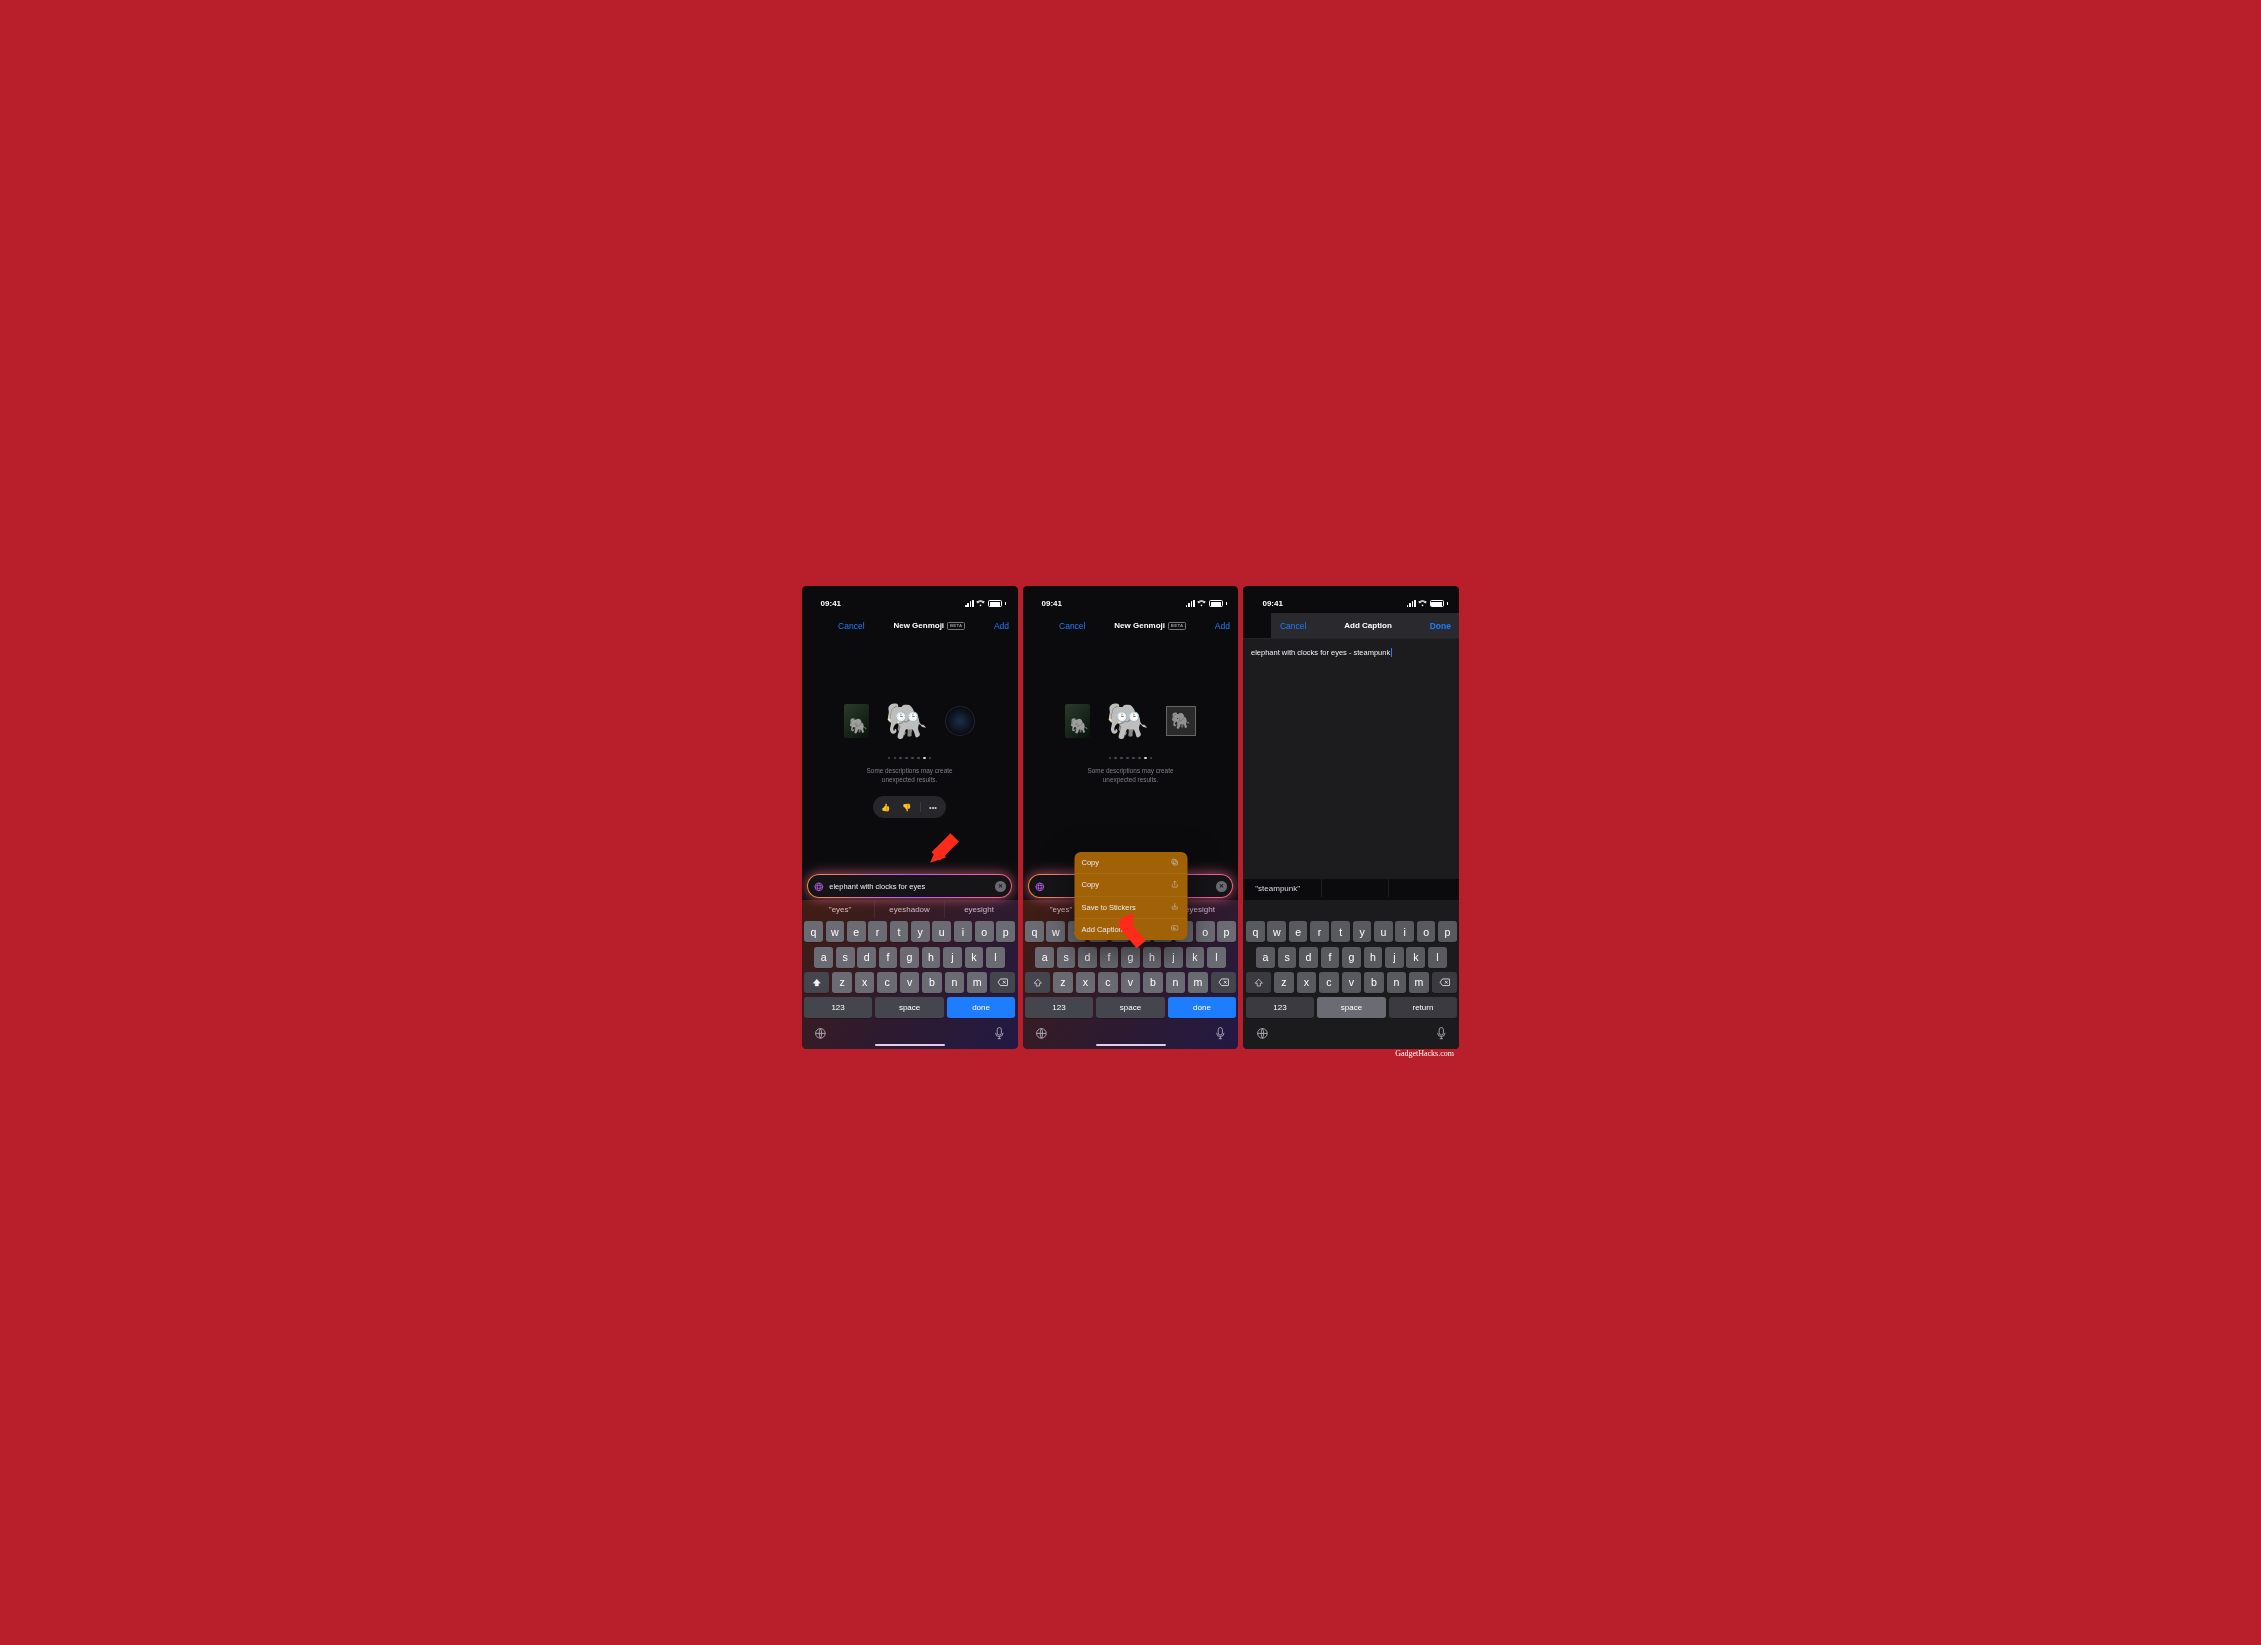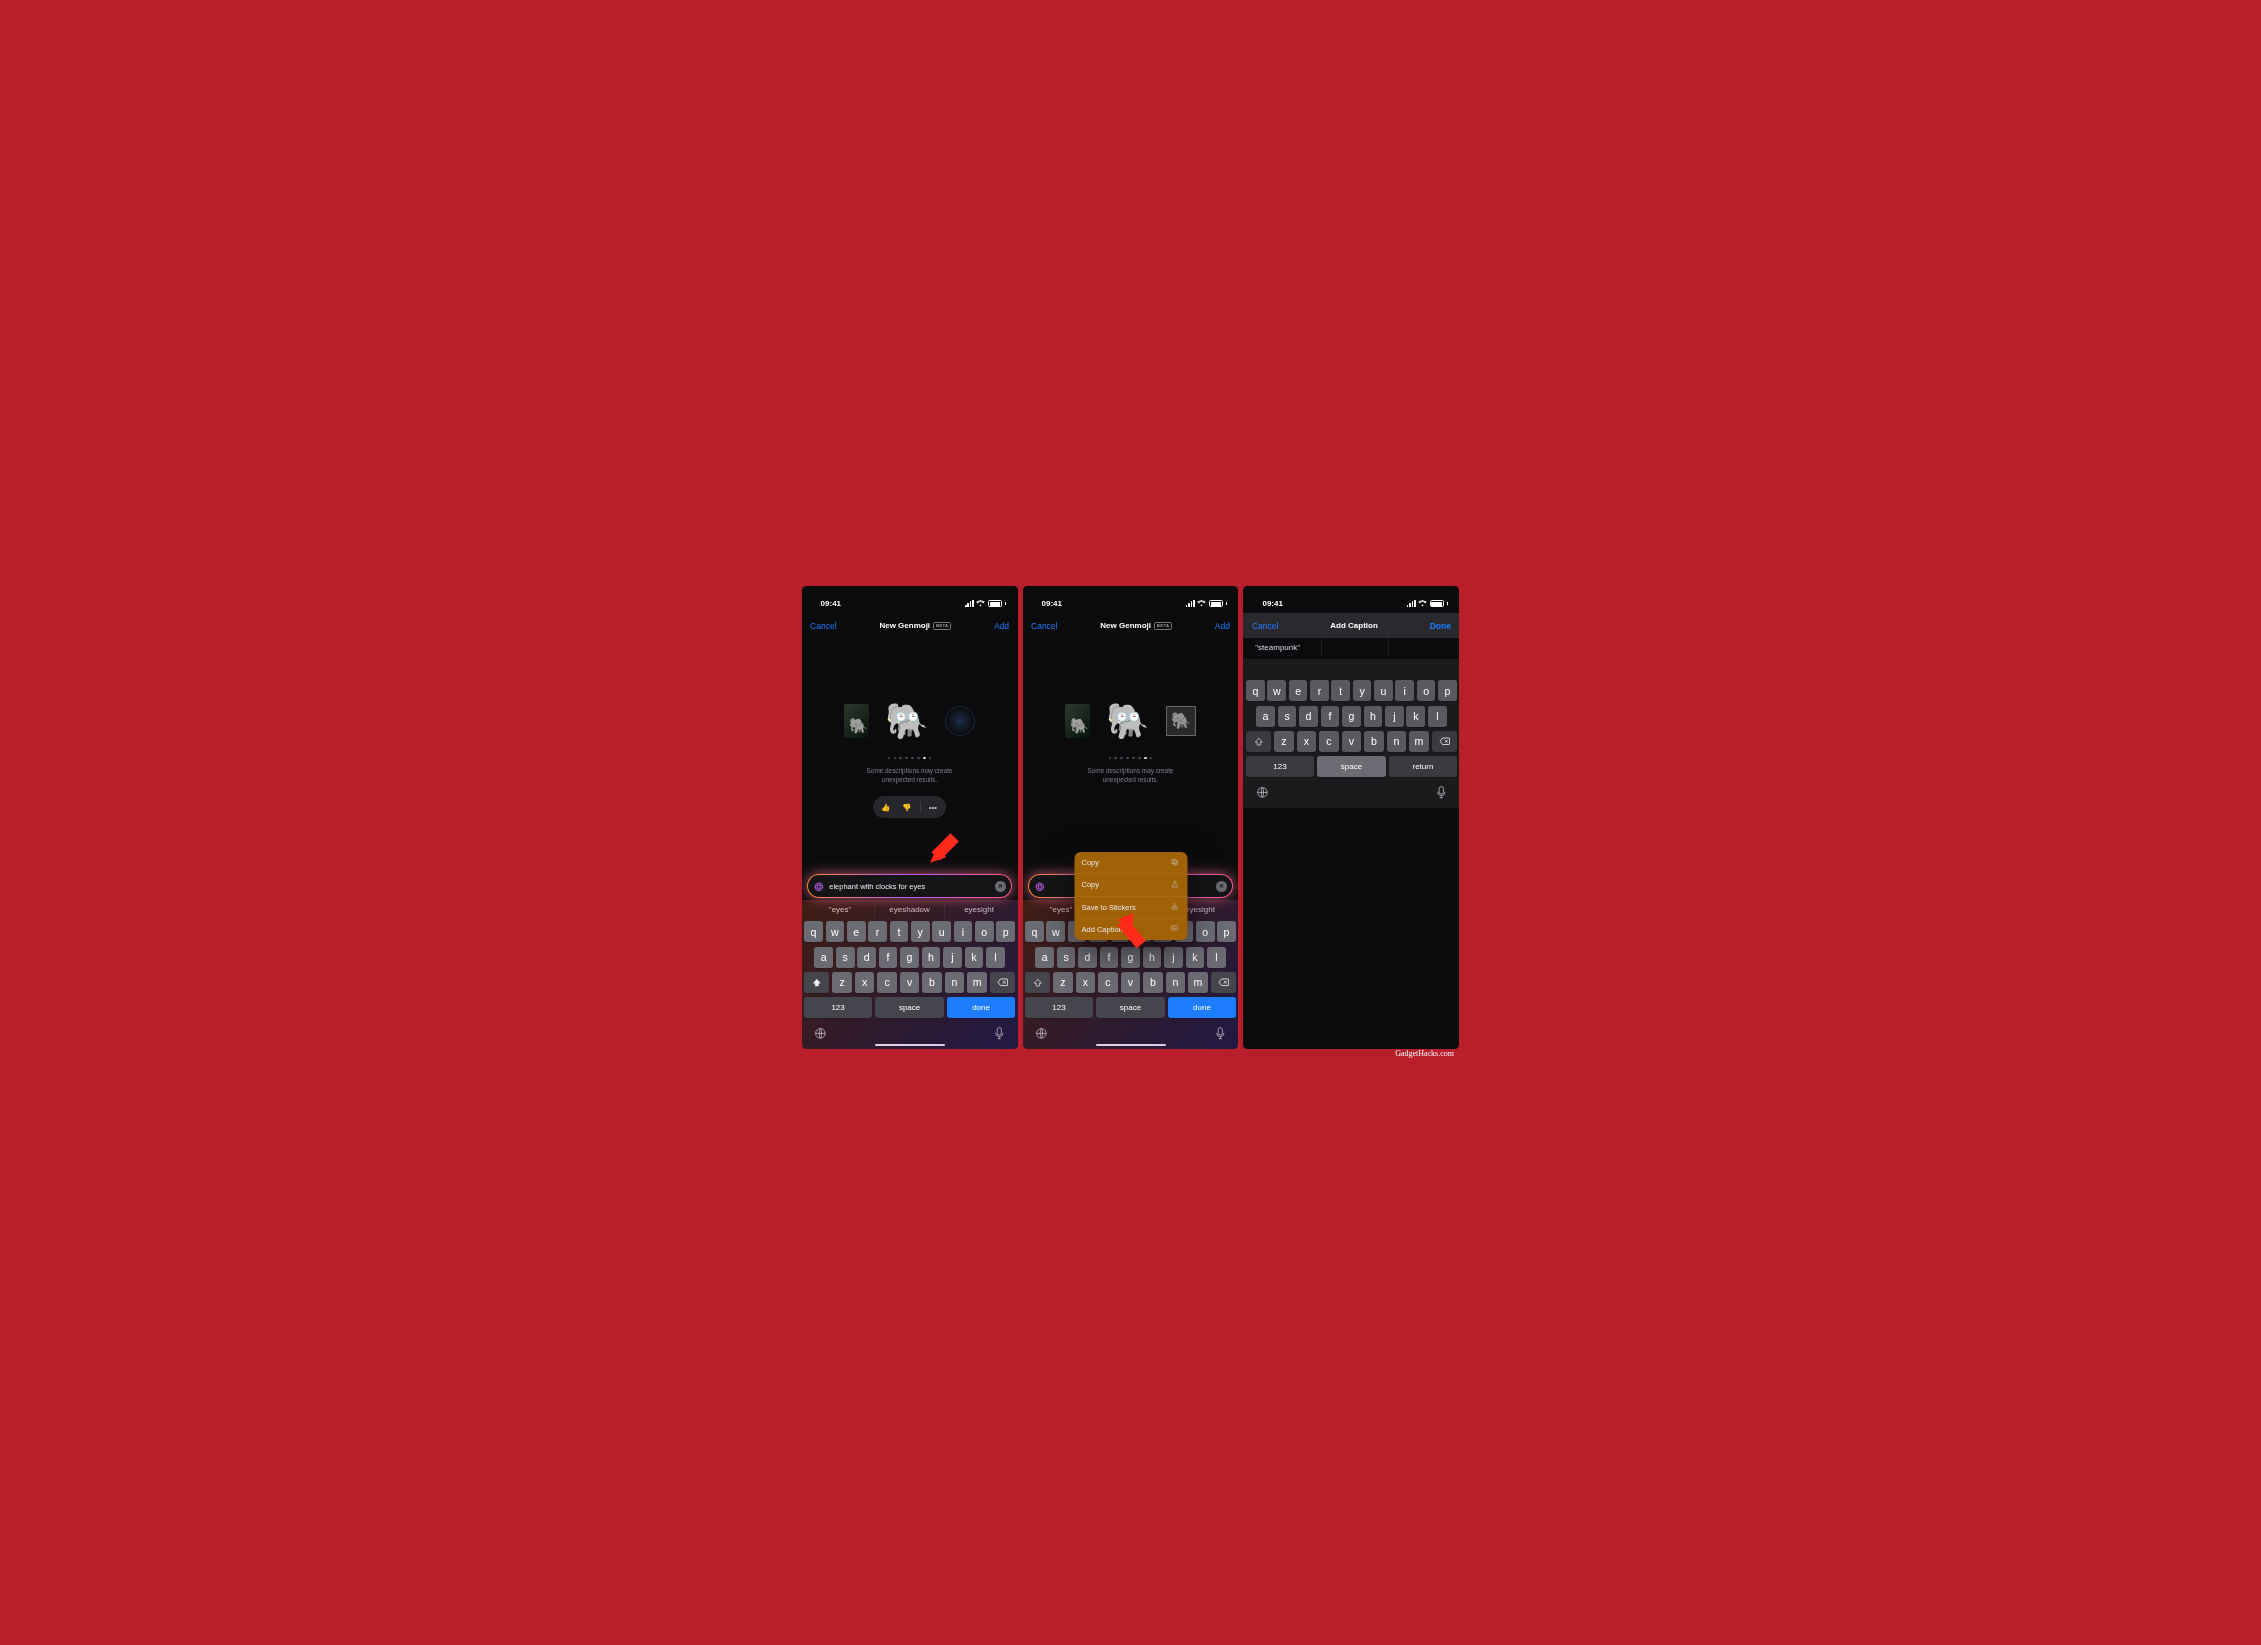--- a/index.html
+++ b/index.html
@@ -11,21 +11,21 @@
   .status{display:flex;align-items:center;justify-content:space-between;height:27px;padding:7.5px 11.7px 0 19px;font-size:8px;font-weight:600;}
   .status .right{display:flex;align-items:center;gap:2.7px;}
   .sig{display:inline-flex;align-items:flex-end;gap:0.8px;}
   .sig span{width:1.6px;background:#fff;border-radius:0.5px;}
   .sig span:nth-child(1){height:2.7px;} .sig span:nth-child(2){height:4.3px;}
   .sig span:nth-child(3){height:5.9px;} .sig span:nth-child(4){height:7.5px;}
   .batt{width:14px;height:7px;border:0.8px solid #fff;border-radius:1.6px;position:relative;}
   .batt::after{content:"";position:absolute;left:0.5px;top:0.5px;bottom:0.5px;right:1.1px;background:#fff;border-radius:0.5px;}
   .batt-tip{width:1.1px;height:2.7px;background:#fff;border-radius:0 0.5px 0.5px 0;}
   
-  .nav{display:flex;align-items:center;justify-content:space-between;padding:7.5px 8.5px;font-size:8.5px;}
+  .nav{display:flex;align-items:center;justify-content:space-between;padding:7.5px 8.5px;font-size:8.5px;margin-left:28px;}
   .nav .link{color:#1E7CFF;}
   .nav .title{display:flex;align-items:center;gap:3.2px;font-weight:600;font-size:8px;}
   .beta{font-size:4.3px;font-weight:700;border:0.5px solid #777;border-radius:1.6px;padding:0.5px 1.6px;color:#999;letter-spacing:0.3px;}
   
   .body{flex:1;display:flex;flex-direction:column;align-items:center;position:relative;}
   .carousel{margin-top:53px;display:flex;align-items:center;justify-content:center;gap:14px;height:59px;}
   .genmoji{width:48px;height:48px;border-radius:7.5px;display:flex;align-items:center;justify-content:center;font-size:30px;}
   .gthumb-l{width:25.6px;height:34px;background:linear-gradient(135deg,#2d3a2d,#06130a);border-radius:2.1px;position:relative;}
   .gthumb-l::after{content:"🐘";position:absolute;font-size:15px;left:5.3px;top:12.8px;opacity:.8;}
   .gthumb-r1{width:30px;height:30px;border-radius:50%;background:radial-gradient(circle at 50% 50%,rgba(40,70,120,.6),rgba(0,0,0,0) 70%);border:1.1px solid rgba(60,90,140,.35);}
@@ -436,20 +436,23 @@
             </svg>
           <span class="batt"></span>
             <span class="batt-tip"></span>
         </span>
       </div>
       <div class="nav" style="background:#2a2a2e;">
         <span class="link">Cancel</span>
         <span class="title">Add Caption</span>
         <span class="link" style="font-weight:600;">Done</span>
       </div>
+      <div class="caption-body">
+        <span class="caption-text">elephant with clocks for eyes - steampunk</span><span class="cursor"></span>
+      </div>
       <div style="position:relative;height:170px;">
         <div class="ac-row" style="bottom:auto;top:0;position:relative;padding:0 4.3px;">
           <div class="ac" style="text-align:left;padding-left:7.5px;">"steampunk"</div>
           <div class="ac"></div>
           <div class="ac"></div>
         </div>
         <div class="kbd-wrap">
           <div class="kbd-bg flat-kbd"></div>
           <div class="kbd">
             <div class="krow row1">

